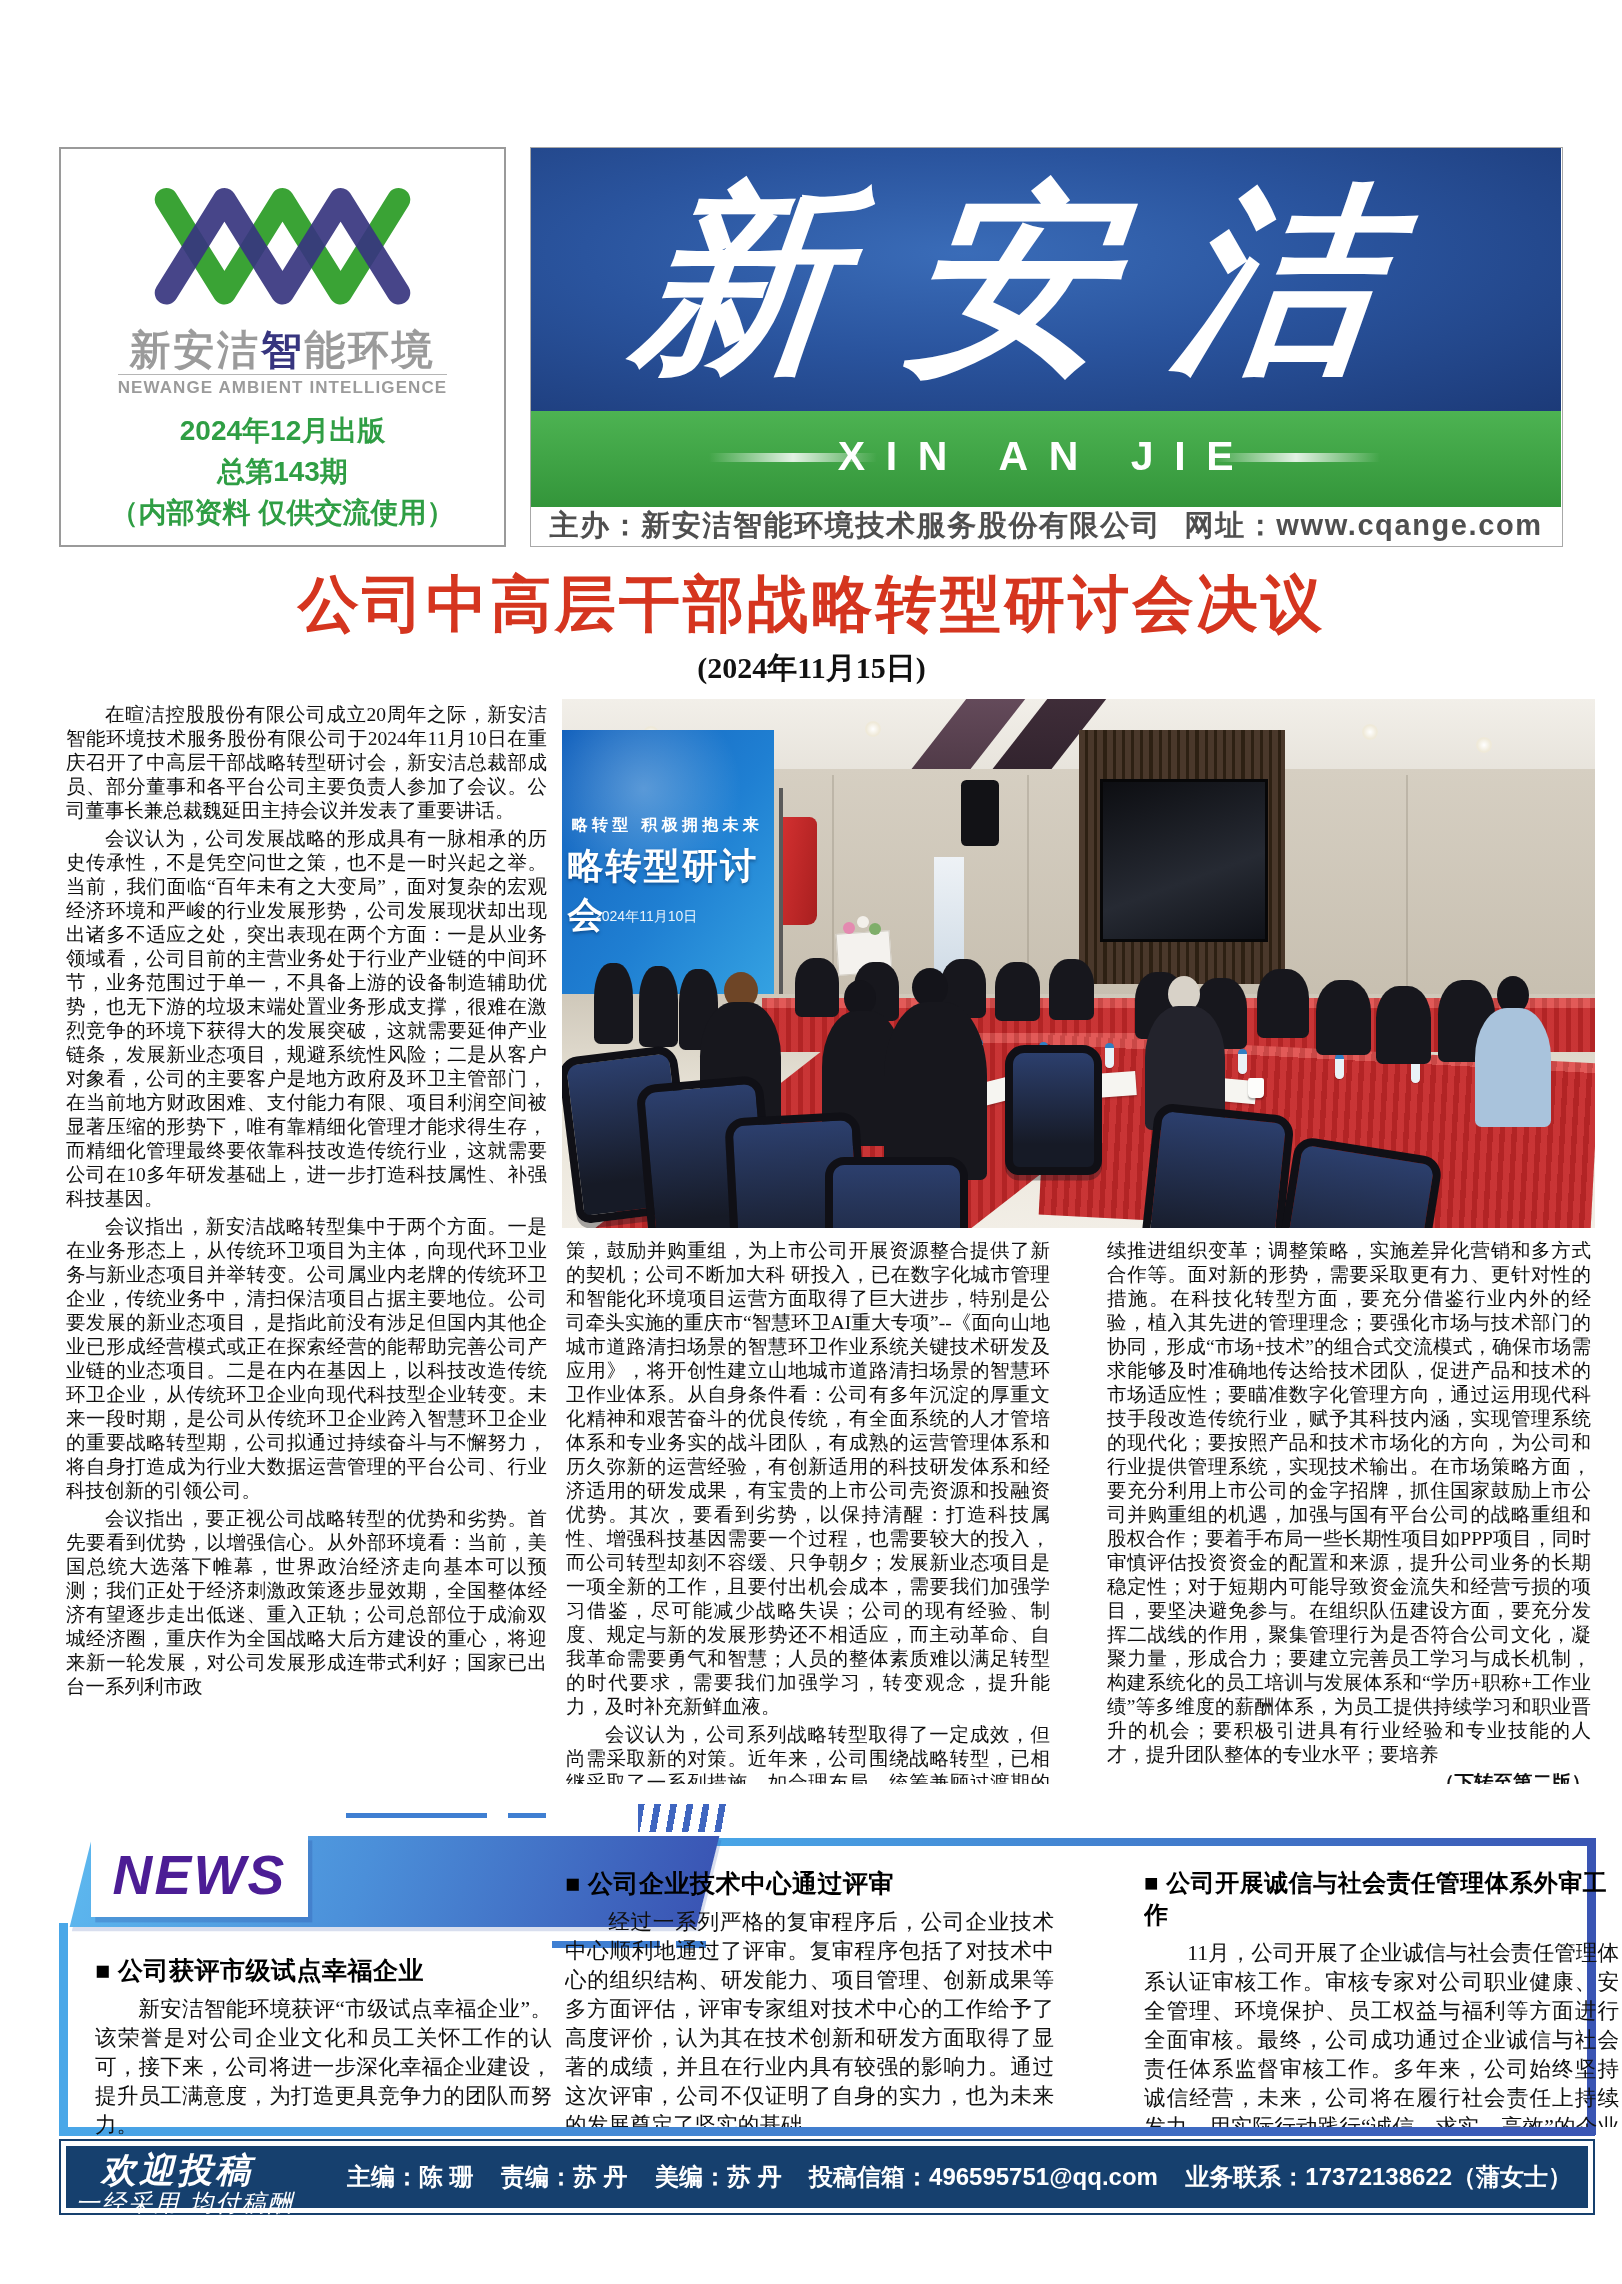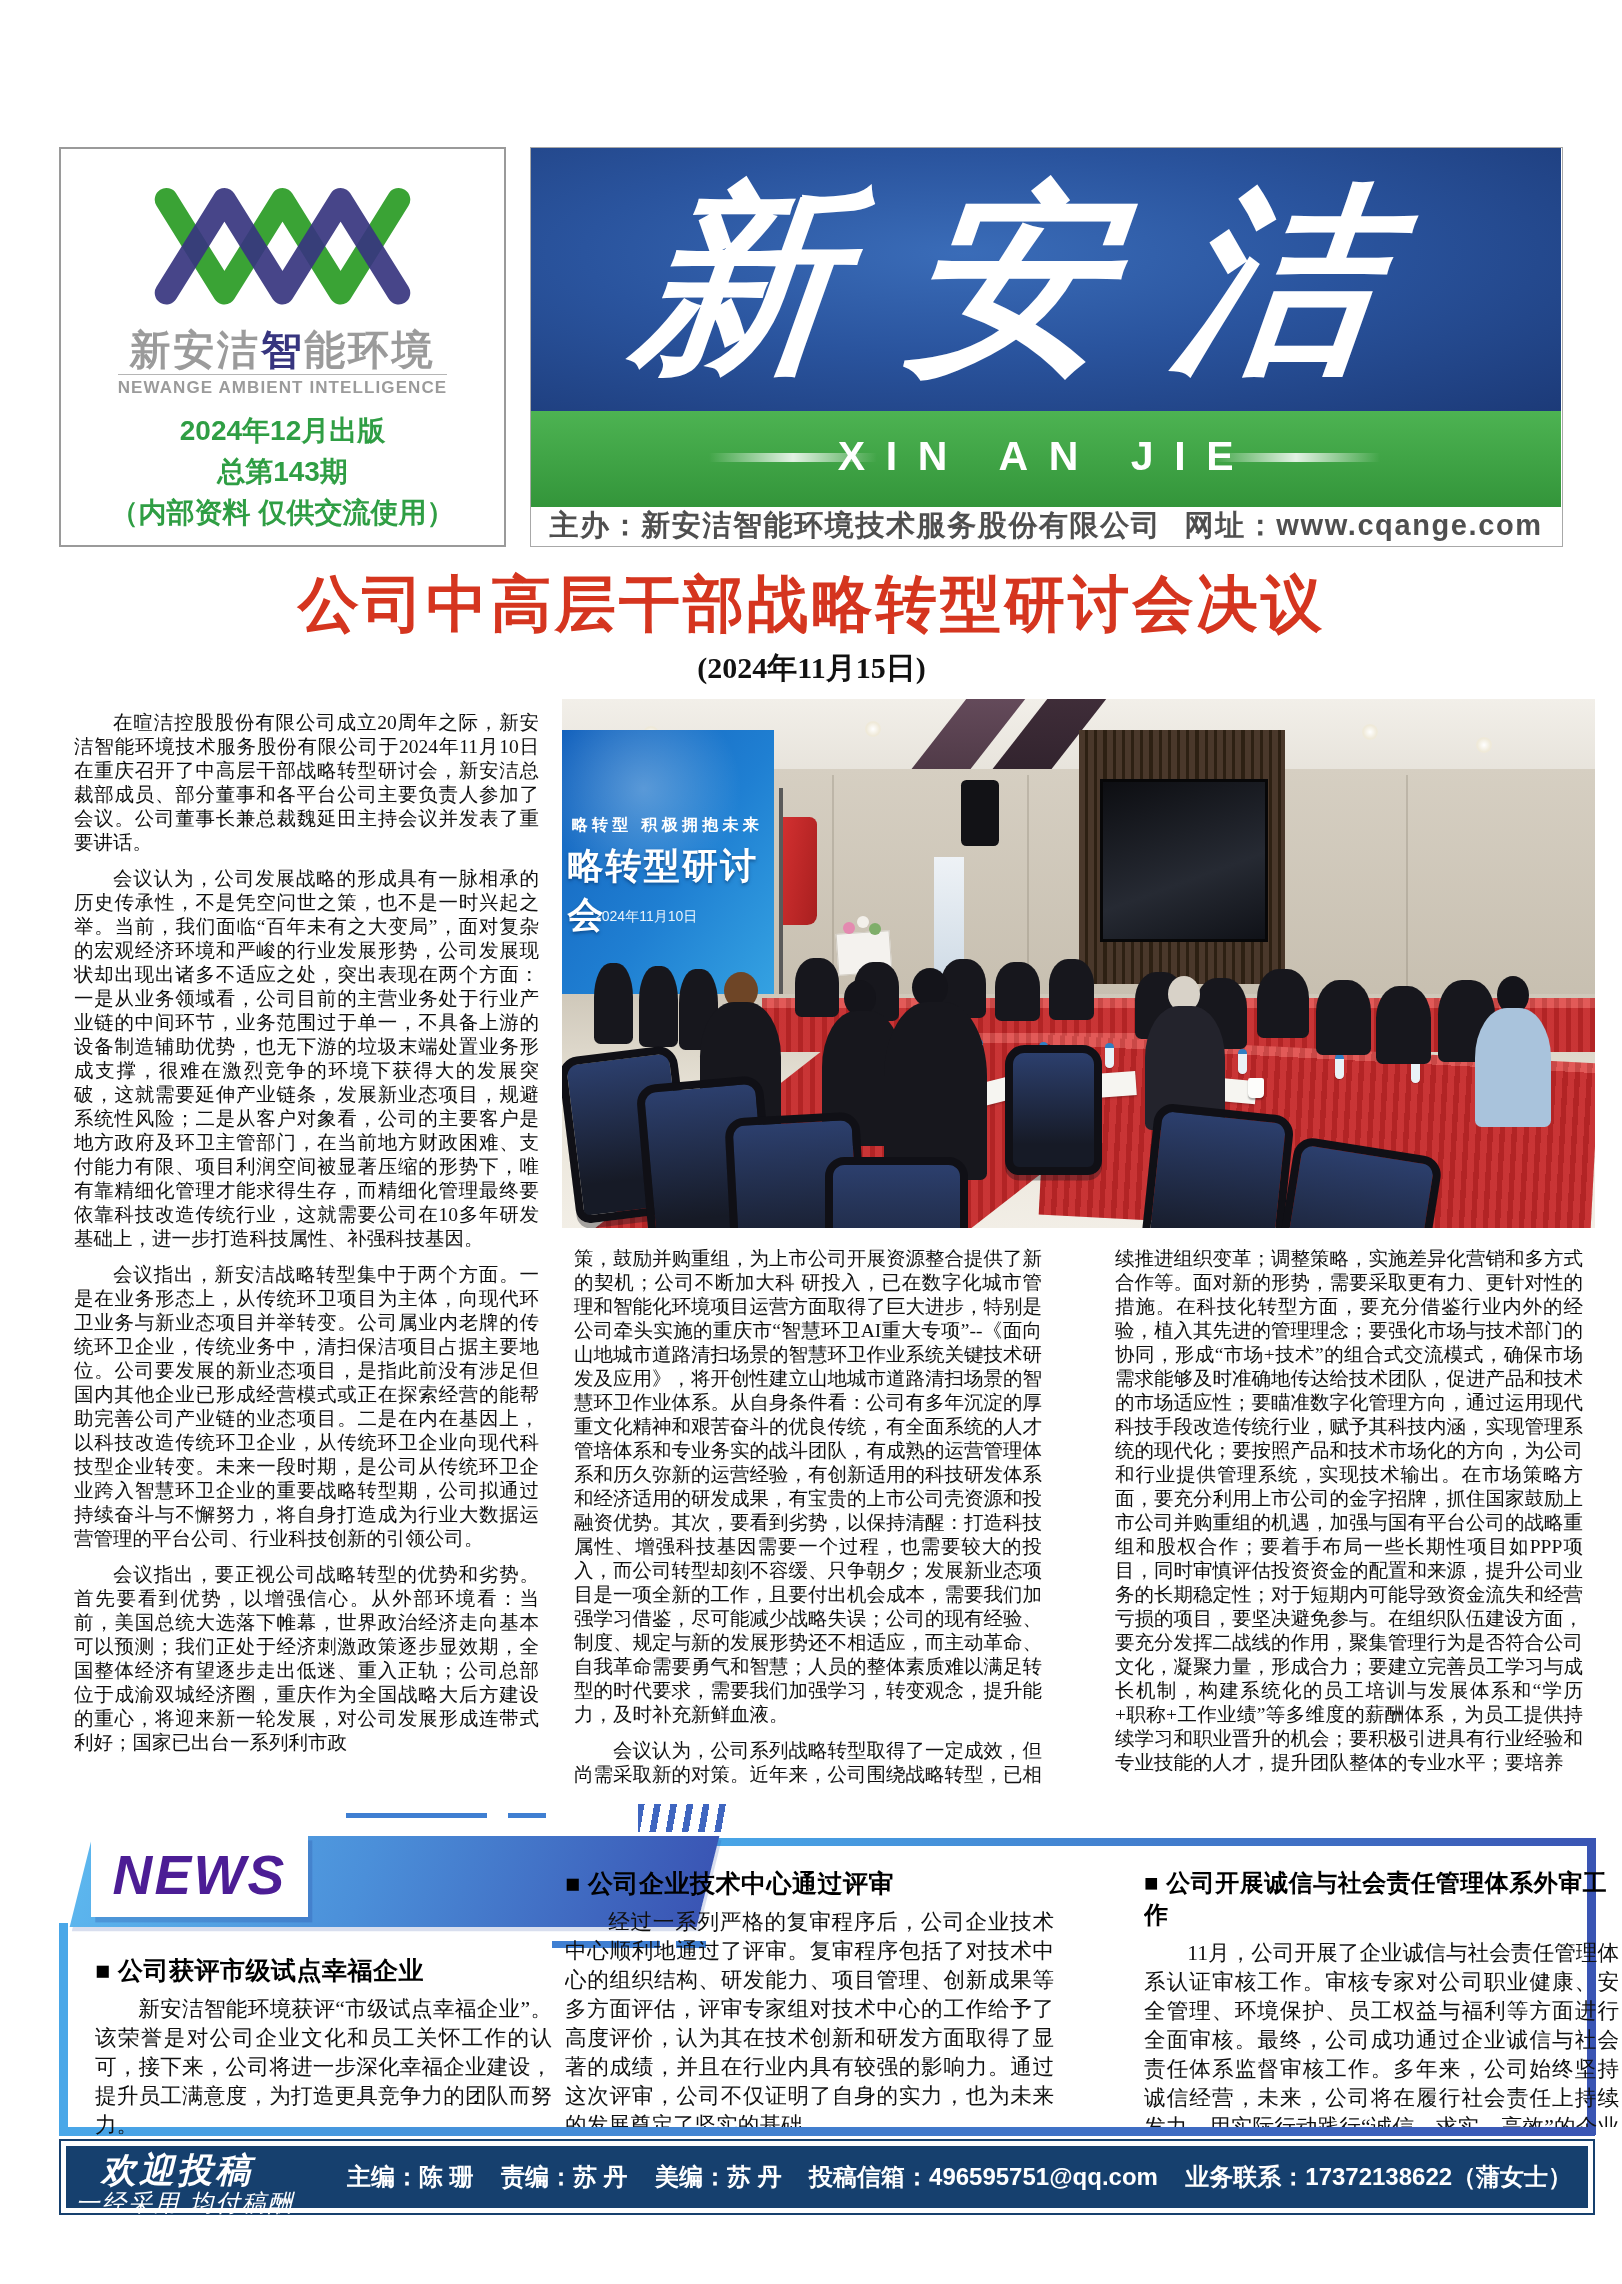--- a/index.html
+++ b/index.html
@@ -25,21 +25,21 @@
   .gs-dash{height:8.7px;background:linear-gradient(90deg,rgba(255,255,255,0),rgba(255,255,255,.85),rgba(255,255,255,0));}
   .pub-strip{left:0;top:359px;width:1030px;height:38px;background:#ffffff;display:flex;justify-content:space-between;align-items:center;padding:0 18.4px;box-sizing:border-box;}
   .pub-strip span{font-size:29px;font-weight:bold;color:#4f4f4f;letter-spacing:1.6px;}
 
   
   .headline{left:0;top:564px;width:1623px;text-align:center;font-size:61px;font-weight:bold;color:#d5351f;letter-spacing:3.2px;}
   .headline-date{left:0;top:648px;width:1623px;text-align:center;font-size:30px;color:#111;font-weight:bold;}
 
   
   .body-text{font-size:19.5px;line-height:24px;text-align:justify;color:#101010;}
-  .body-text p{margin:12px;}
+  .body-text p{margin:4px;}
   .body-text p.ind{text-indent:2em;}
   .col1{left:62px;top:699px;width:489px;height:1114px;overflow:hidden;}
   .col2{left:562px;top:1235px;width:492px;height:549px;overflow:hidden;}
   .col3{left:1103px;top:1235px;width:492px;height:549px;overflow:hidden;}
   .turnpage{text-align:right;margin-top:14px;font-weight:bold;}
 
   
   .photo{left:562px;top:699px;width:1033px;height:529px;overflow:hidden;background:#d9d3c8;}
   .ph-ceiling{left:0;top:0;width:1033px;height:81px;background:linear-gradient(180deg,#f2efe9,#e6e2da);}
   .ph-beam{width:59px;height:124px;background:linear-gradient(180deg,#6a4f60,#47333f);transform:skewX(-38deg);top:-21.6px;}

